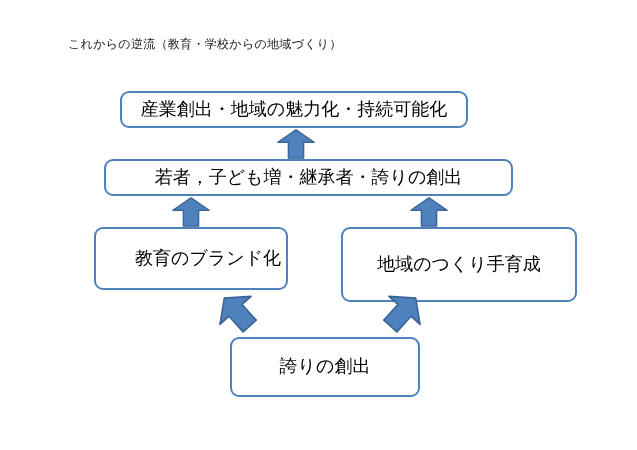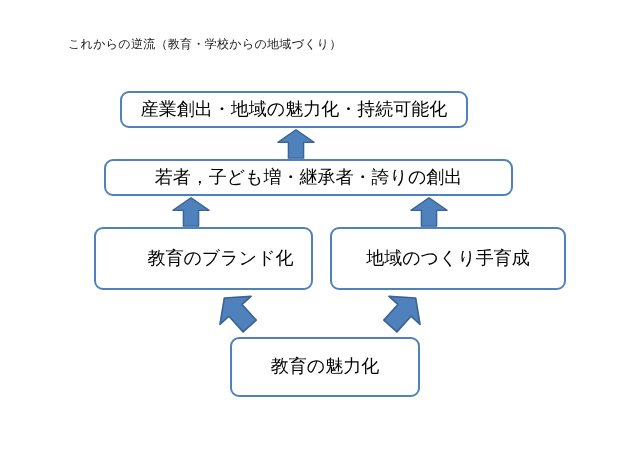--- a/index.html
+++ b/index.html
@@ -30,22 +30,22 @@
     justify-content:center;
     text-align:center;
     color:#000000;
     font-size:18px;
     line-height:1.2;
     padding:2px 6px;
     white-space:nowrap;
   }
   .box-top    { left:120px; top:91px;  width:348px; height:37px; }
   .box-second { left:104px; top:159px; width:409px; height:37px; }
-  .box-left   { left:94px;  top:227px; width:219px; height:63px;padding-left:40px; }
-  .box-right  { left:330px; top:227px; width:236px; height:63px; }
+  .box-left   { left:94px;  top:227px; width:194px; height:63px;padding-left:40px; }
+  .box-right  { left:341px; top:227px; width:236px; height:75px; }
   .box-bottom { left:230px; top:337px; width:190px; height:60px; }
 
   .arrow { position:absolute; }
   .arrow svg { display:block; width:100%; height:100%; overflow:visible; }
   .arrow polygon {
     fill:var(--arrow-fill,#4F81BD);
     stroke:var(--arrow-stroke,#3A6494);
     stroke-width:1.5;
     stroke-linejoin:round;
   }
@@ -63,21 +63,21 @@
   <div class="title">これからの逆流（教育・学校からの地域づくり）</div>
 
   <div class="box box-second">若者，子ども増・継承者・誇りの創出</div>
 
   <div class="box box-top">産業創出・地域の魅力化・持続可能化</div>
 
   <div class="box box-left">教育のブランド化</div>
 
   <div class="box box-right">地域のつくり手育成</div>
 
-  <div class="box box-bottom">教育の魅力化</div>
+  <div class="box box-bottom">誇りの創出</div>
 
   <div class="arrow arrow-top">
     <svg viewBox="0 0 40 36" preserveAspectRatio="none" aria-hidden="true">
       <polygon points="20,1 39,16 28,16 28,35 12,35 12,16 1,16"></polygon>
     </svg>
   </div>
 
   <div class="arrow arrow-left-vert">
     <svg viewBox="0 0 40 36" preserveAspectRatio="none" aria-hidden="true">
       <polygon points="20,1 39,16 28,16 28,35 12,35 12,16 1,16"></polygon>

